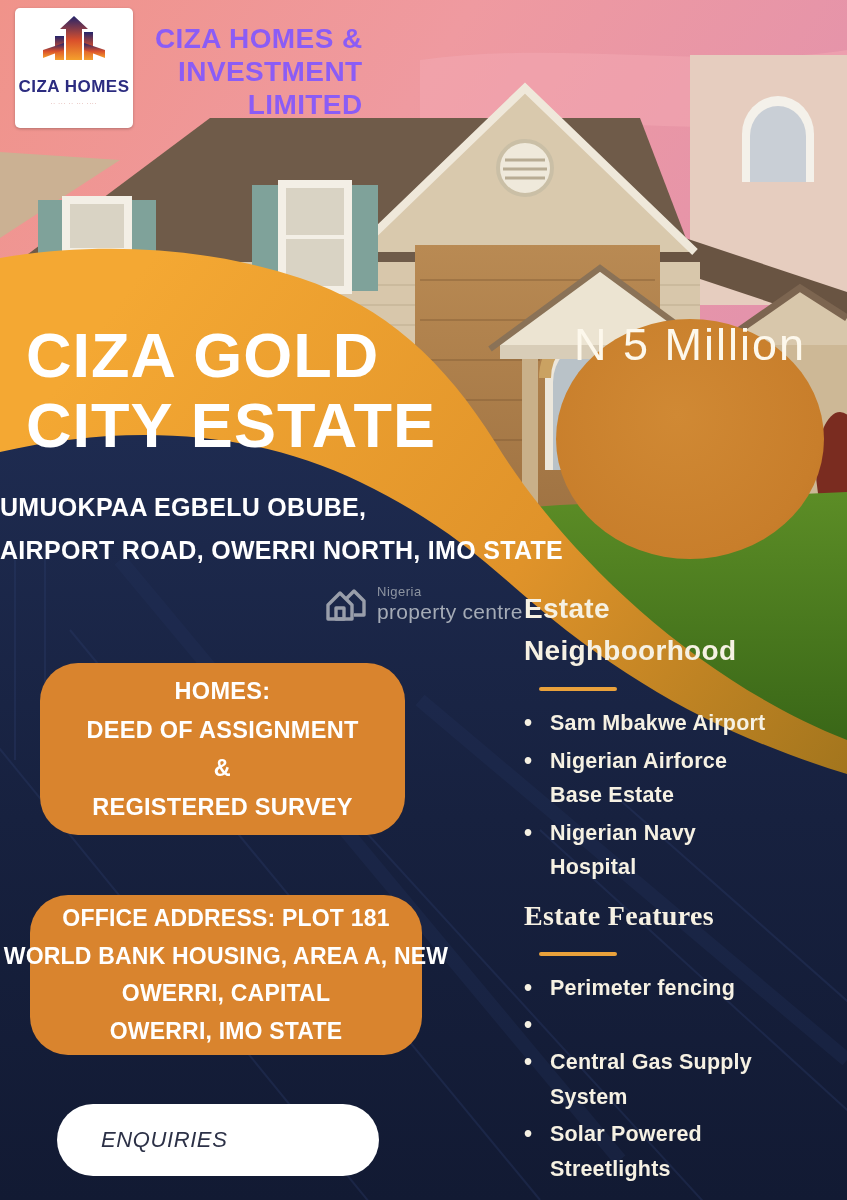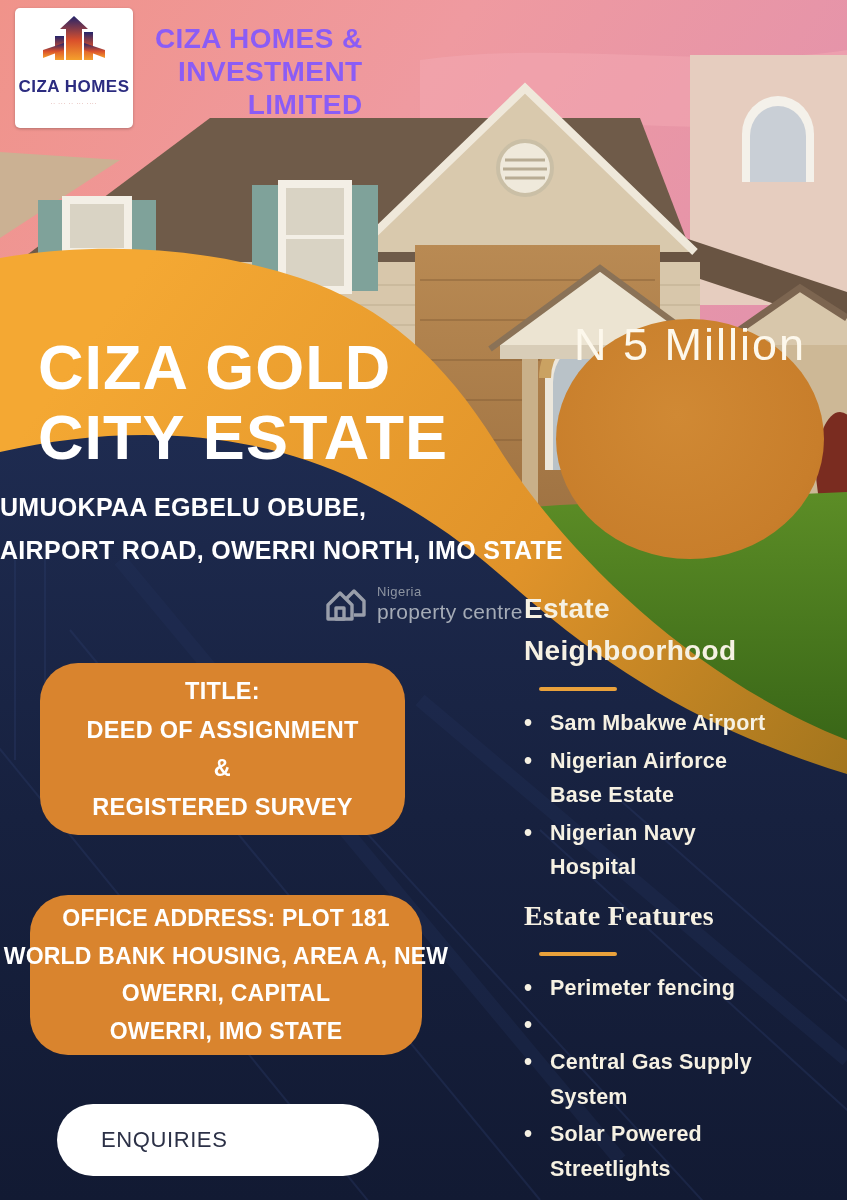--- a/index.html
+++ b/index.html
@@ -20,21 +20,21 @@
   .logo-text{font-size:17px;font-weight:700;color:#2c2c80;letter-spacing:.5px;margin-top:3px;}
   .logo-tagline{font-size:5px;color:#b03a2e;letter-spacing:1px;margin-top:4px;line-height:5px;}
   .company-name{
     position:absolute;left:155px;top:22px;margin:0;
     font-size:28px;line-height:33px;font-weight:800;color:#8b5cf6;letter-spacing:.4px;text-align:right;
   }
   .company-name span{display:block;}
 
   
   .main-title{
-    position:absolute;left:26px;top:320px;margin:12px;color:#ffffff;
+    position:absolute;left:26px;top:320px;margin:0;color:#ffffff;
     font-size:63px;line-height:70px;font-weight:800;letter-spacing:1px;
   }
   .main-title span{display:block;}
 
   
   .location{
     position:absolute;left:0;top:486px;width:512px;
     color:#ffffff;font-size:25px;font-weight:700;line-height:43px;letter-spacing:.3px;
   }
   .location span{display:block;white-space:nowrap;}
@@ -69,21 +69,21 @@
     display:flex;flex-direction:column;align-items:center;justify-content:center;
     text-align:center;font-weight:700;
   }
   .info-box span{display:block;white-space:nowrap;}
   .title-box{left:40px;top:663px;width:365px;height:172px;font-size:23.5px;line-height:38.5px;letter-spacing:.3px;}
   .office-box{left:30px;top:883px;width:392px;height:160px;font-size:23px;line-height:37.5px;letter-spacing:.2px;overflow:visible;margin-top:12px;}
 
   
   .enquiries-pill{
     position:absolute;left:57px;top:1104px;width:322px;height:72px;background:#ffffff;
-    border-radius:36px;display:flex;align-items:center;padding-left:44px;box-sizing:border-box;
+    border-radius:36px;display:flex;align-items:center;padding-left:44px;box-sizing:border-box;font-style:italic;
   }
   .enquiries-pill span{color:#2c3147;font-size:22px;font-weight:500;letter-spacing:.6px;}
 </style>
 </head>
 <body>
 
 <div class="poster">
 
   <svg class="bg" width="847" height="1200" viewBox="0 0 847 1200">
     <defs>
@@ -296,21 +296,21 @@
         <span class="li-text">Central Gas Supply System</span>
       </li>
       <li>
         <span class="bullet">•</span>
         <span class="li-text">Solar Powered Streetlights</span>
       </li>
     </ul>
   </section>
 
   <div class="info-box title-box">
-    <span>TITLE:</span>
+    <span>HOMES:</span>
     <span>DEED OF ASSIGNMENT</span>
     <span>&amp;</span>
     <span>REGISTERED SURVEY</span>
   </div>
 
   <div class="info-box office-box">
     <span>OFFICE ADDRESS: PLOT 181</span>
     <span>WORLD BANK HOUSING, AREA A, NEW</span>
     <span>OWERRI, CAPITAL</span>
     <span>OWERRI, IMO STATE</span>

